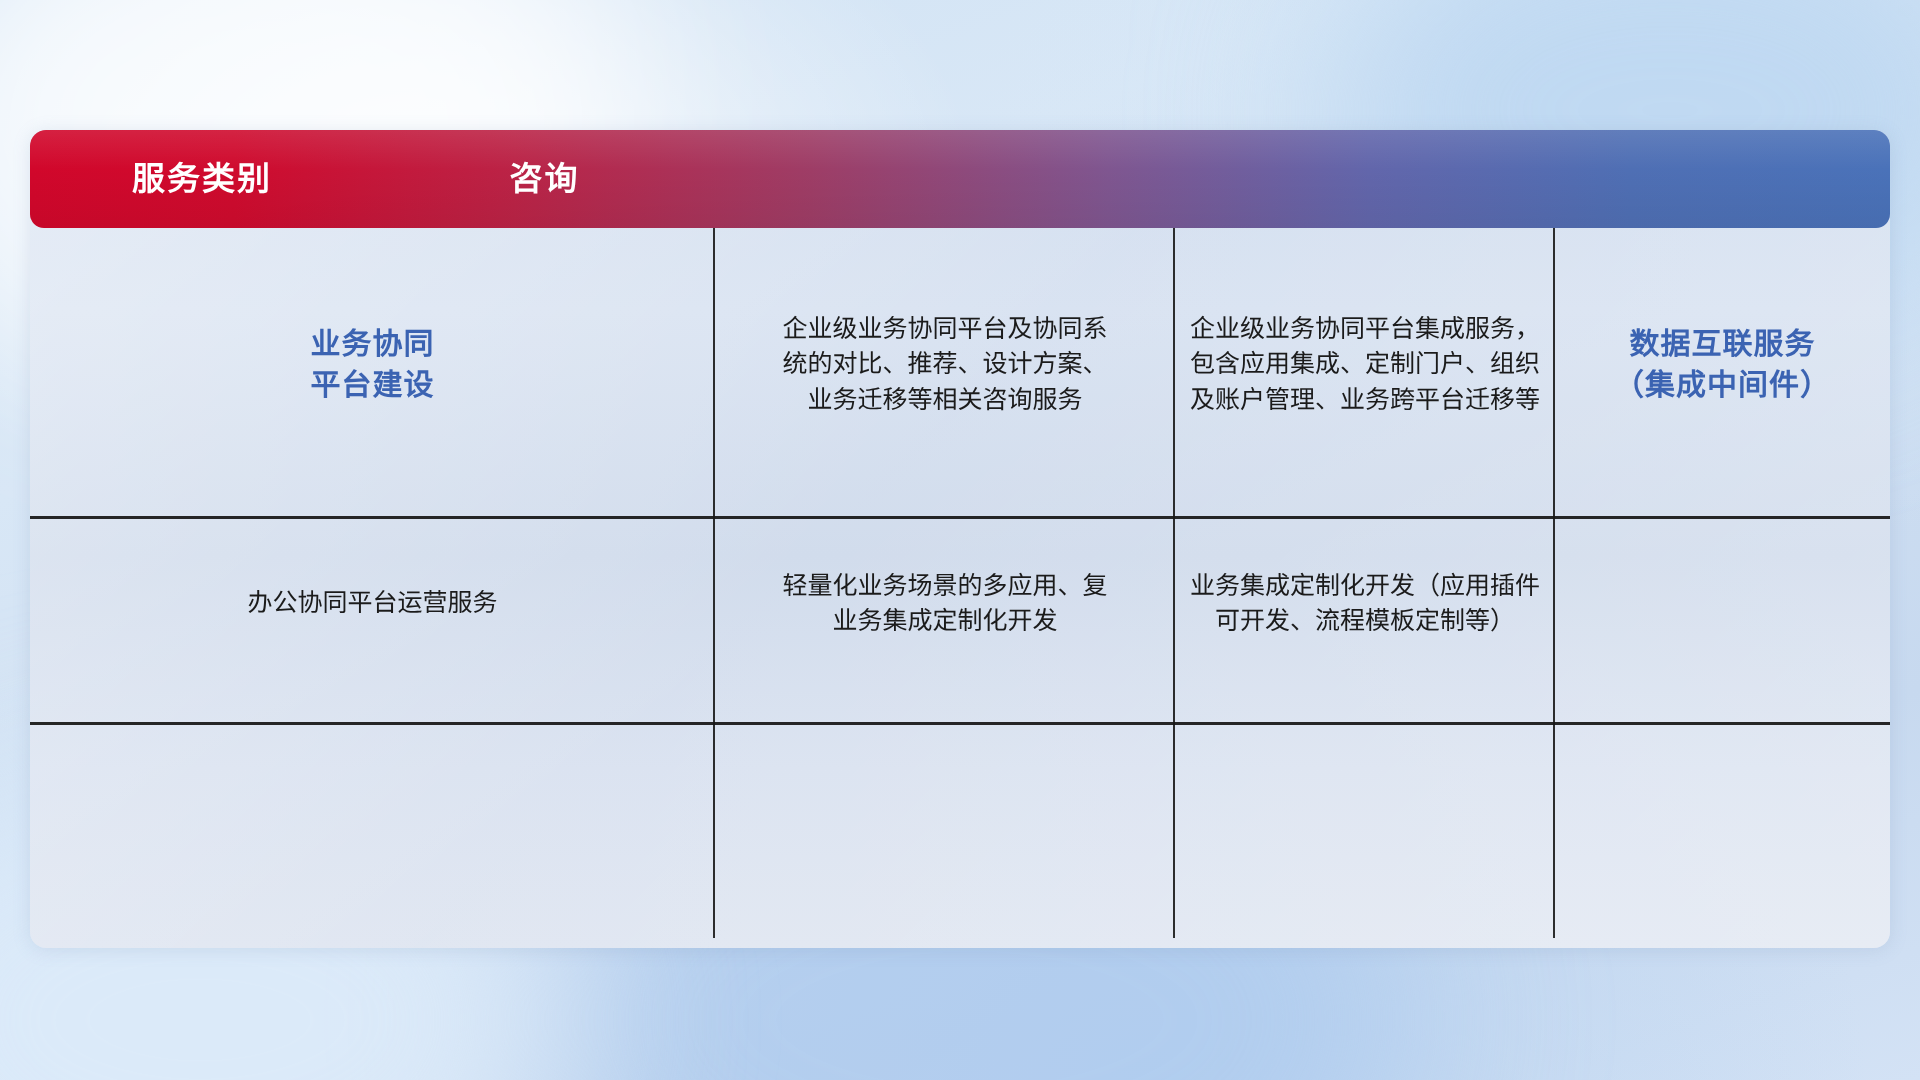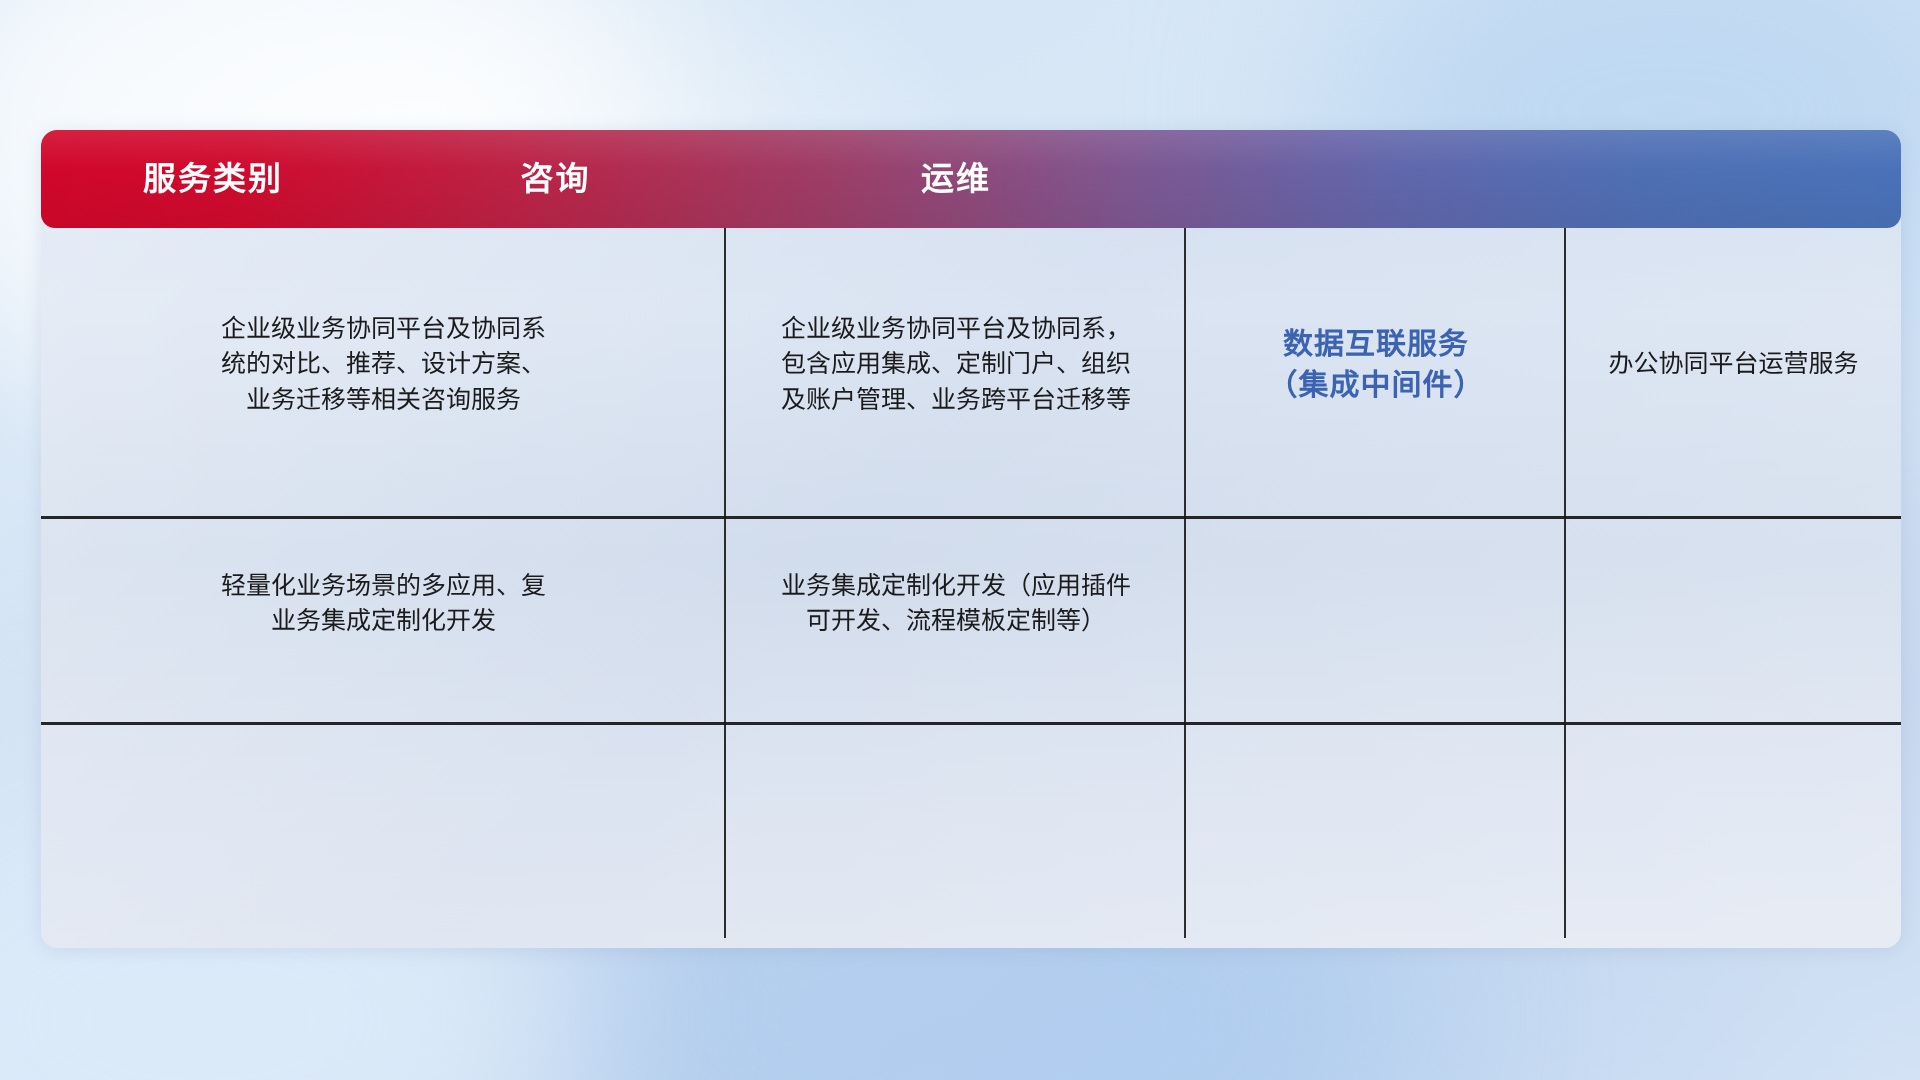--- a/index.html
+++ b/index.html
@@ -29,21 +29,21 @@
     pointer-events: none;
   }
   .bg-blob.b1 { left: -120px;  top: -160px;  width: 760px;  height: 560px; background: rgba(255,255,255,0.75); }
   .bg-blob.b2 { right: -100px; top: -120px;  width: 700px;  height: 460px; background: rgba(182,211,240,0.70); }
   .bg-blob.b3 { left: 520px;   bottom: -220px; width: 900px; height: 560px; background: rgba(168,198,236,0.55); }
   .bg-blob.b4 { left: -180px;  bottom: -200px; width: 760px; height: 520px; background: rgba(222,236,250,0.80); }
 
   
   .table-card {
     position: absolute;
-    left: 41px;
+    left: 30px;
     top: 130px;
     width: 1860px;
     height: 818px;
     border-radius: 16px;
     overflow: hidden;
     background:
       linear-gradient(135deg, rgba(255,255,255,0.42) 0%, rgba(255,255,255,0.10) 45%, rgba(255,255,255,0.30) 100%),
       linear-gradient(180deg, #cfdcee 0%, #d5e0f0 22%, #ccd8ea 52%, #d7e0ef 78%, #dde4f0 100%);
     box-shadow: 0 2px 18px rgba(110,140,180,0.18);
   }
@@ -149,27 +149,28 @@
 <div class="bg-blob b3"></div>
 <div class="bg-blob b4"></div>
 
 <div class="table-card">
 
   <div class="grid">
 
     <div class="thead">
       <div class="th">服务类别</div>
       <div class="th">咨询</div>
-      <div class="th">运维</div>
     </div>
 
+    <div class="cell cat">业务协同
+平台建设</div>
     <div class="cell c2">企业级业务协同平台及协同系
 统的对比、推荐、设计方案、
 业务迁移等相关咨询服务</div>
-    <div class="cell">企业级业务协同平台及协同系，
+    <div class="cell">企业级业务协同平台集成服务，
 包含应用集成、定制门户、组织
 及账户管理、业务跨平台迁移等</div>
     <div class="cell cat">数据互联服务
 （集成中间件）</div>
 
     <div class="cell">办公协同平台运营服务</div>
     <div class="cell c2">轻量化业务场景的多应用、复
 业务集成定制化开发</div>
     <div class="cell">业务集成定制化开发（应用插件
 可开发、流程模板定制等）</div>

